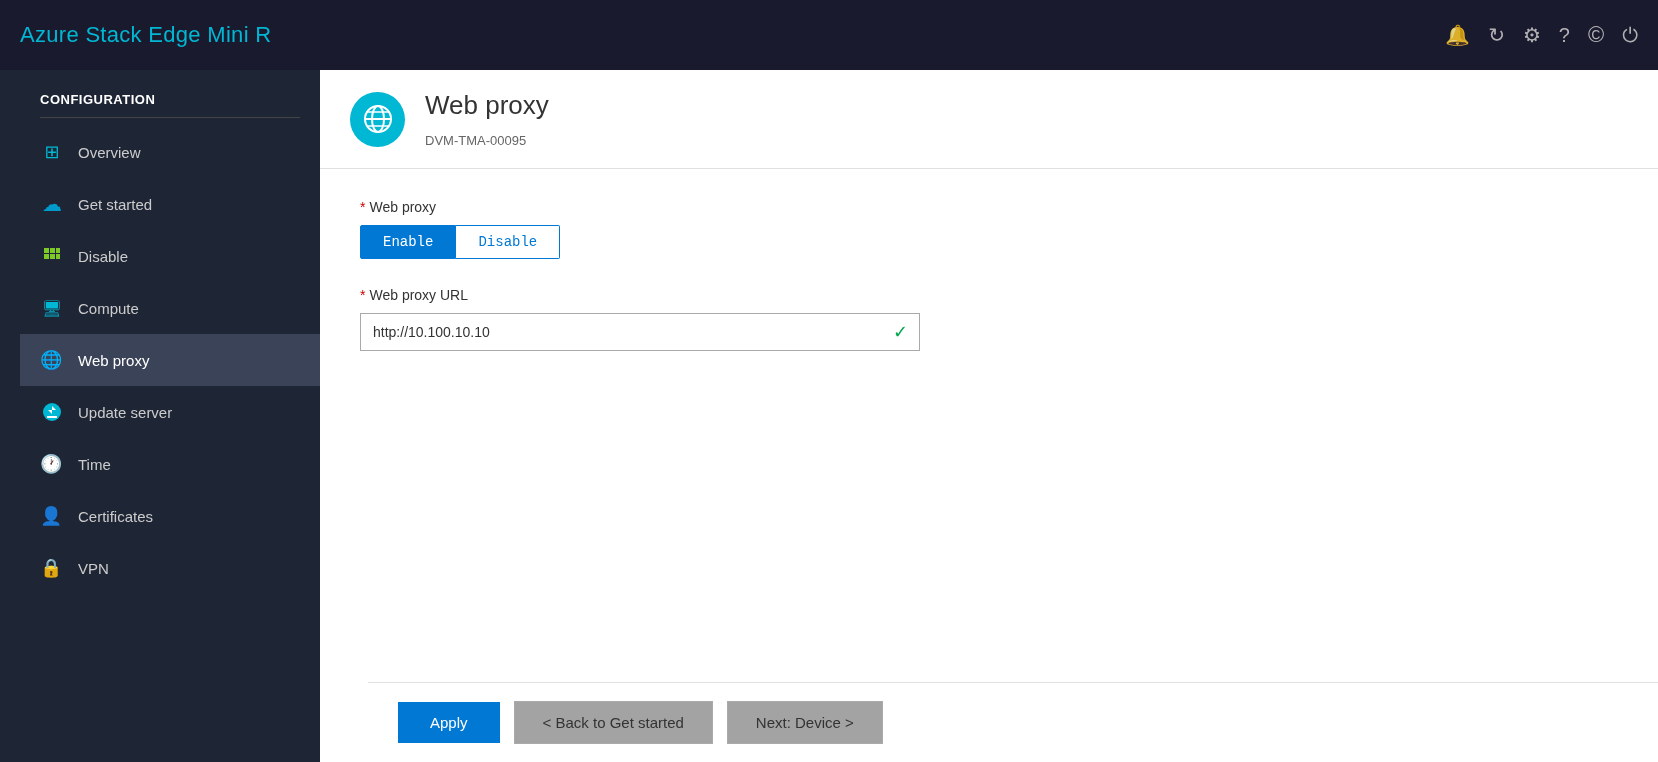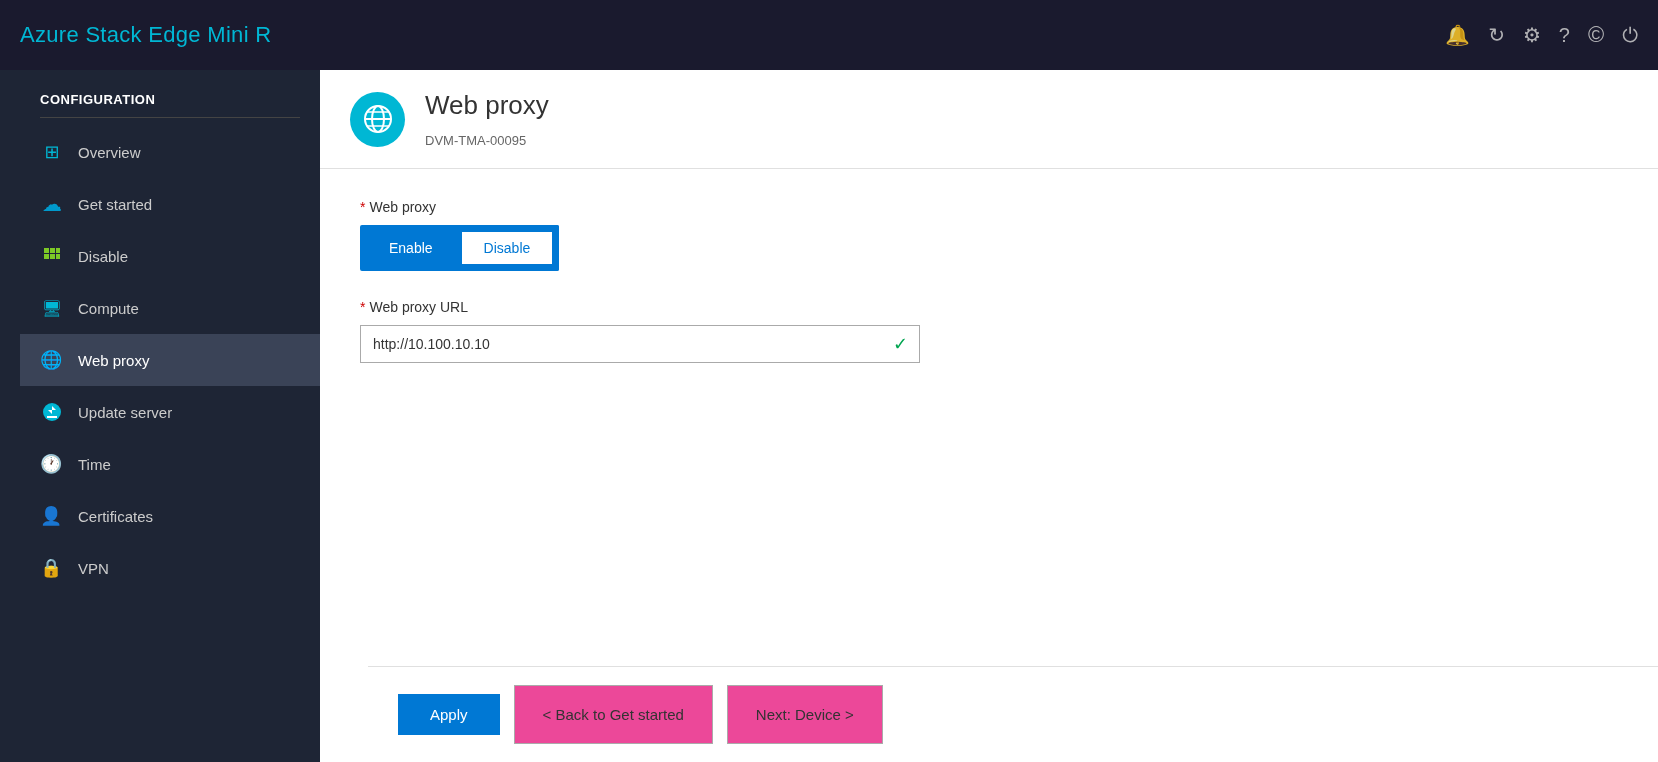--- a/index.html
+++ b/index.html
@@ -155,22 +155,22 @@
 
     
     .toggle-group {
       display: flex;
       align-items: center;
     }
     .toggle-btn {
       padding: 8px 22px;
       font-size: 14px;
       cursor: pointer;
-      border: 7px solid #f9a8d4;
-      font-family: Liberation Sans, sans-serif;
+      border: 1px solid #f9a8d4;
+      font-family: Liberation Mono, monospace;
     }
     .toggle-btn.active {
       background: #0078d4;
       color: #fff;
       border-color: #0078d4;
     }
     .toggle-btn.inactive {
       background: #fff;
       color: #0078d4;
       border-color: #0078d4;
@@ -217,22 +217,22 @@
       padding: 12px 32px;
       background: #0078d4;
       color: #fff;
       border: none;
       font-size: 15px;
       cursor: pointer;
       font-family: inherit;
       font-weight: 400;
     }
     .btn-secondary {
-      padding: 20px 28px;
-      background: #ec4899;
+      padding: 12px 28px;
+      background: #a3a3a3;
       color: #333;
       border: 1px solid #aaa;
       font-size: 15px;
       cursor: pointer;
       font-family: inherit;
     }
   </style>
 </head>
 <body>
 

